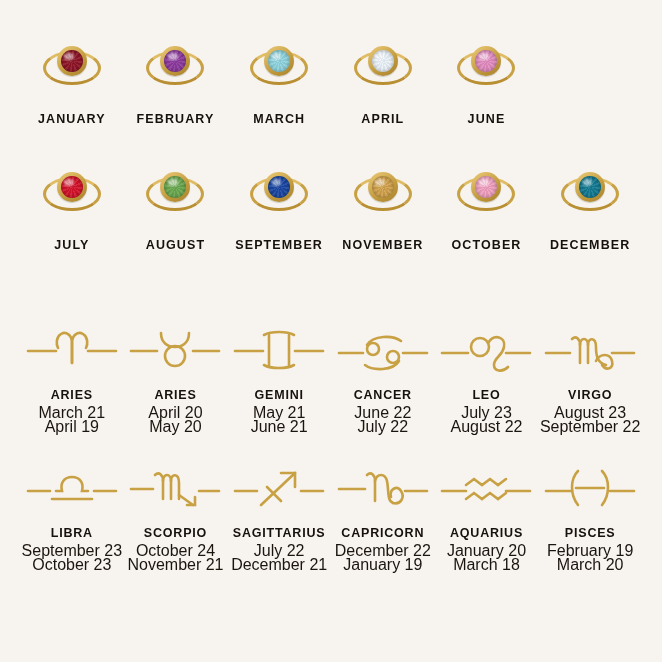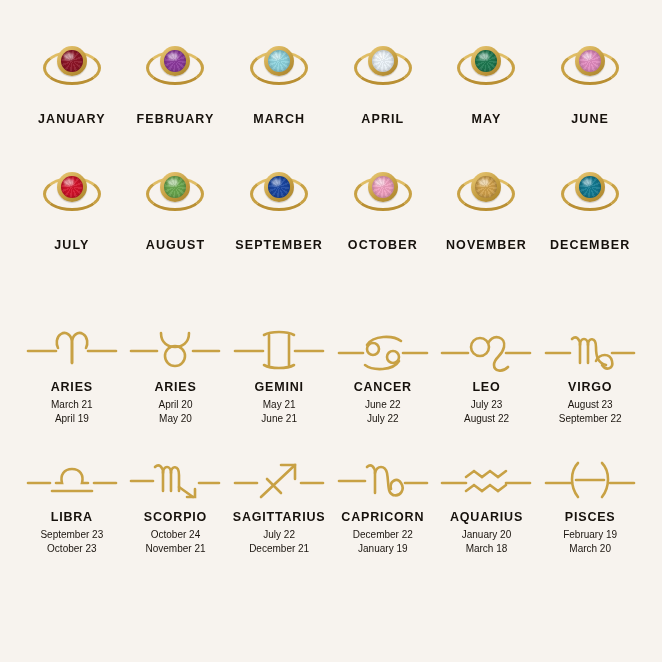--- a/index.html
+++ b/index.html
@@ -127,28 +127,29 @@
   .z-wrap {
     width: 100px;
     height: 62px;
     position: relative;
     display: flex;
     align-items: center;
     justify-content: center;
   }
   .z-wrap svg { display: block; }
   .z-name {
+    margin-top: 8px;
     font-size: 12.5px;
     font-weight: bold;
     letter-spacing: 0.8px;
     text-align: center;
   }
   .z-dates {
     margin-top: 4px;
-    font-size: 10px;
+    font-size: 16px;
     line-height: 14px;
     text-align: center;
     color: #1b150f;
   }
   .spacer-1 { height: 22px; }
   .spacer-2 { height: 26px; }
 </style>
 </head>
 <body>
 
@@ -189,29 +190,20 @@
     <div class="cell">
       <div class="ring-wrap">
         <div class="band"></div>
         <div class="bezel">
           <div class="stone" style="background:#eaf2f8"></div>
         </div>
       </div>
       <div class="month-label">APRIL</div>
     </div>
 
-    <div class="cell">
-      <div class="ring-wrap">
-        <div class="band"></div>
-        <div class="bezel">
-          <div class="stone" style="background:#1f7a52"></div>
-        </div>
-      </div>
-      <div class="month-label">MAY</div>
-    </div>
 
     <div class="cell">
       <div class="ring-wrap">
         <div class="band"></div>
         <div class="bezel">
           <div class="stone" style="background:#e28cc0"></div>
         </div>
       </div>
       <div class="month-label">JUNE</div>
     </div>
@@ -248,34 +240,34 @@
           <div class="stone" style="background:#1a47a3"></div>
         </div>
       </div>
       <div class="month-label">SEPTEMBER</div>
     </div>
 
     <div class="cell">
       <div class="ring-wrap">
         <div class="band"></div>
         <div class="bezel">
+          <div class="stone" style="background:#d2a24c"></div>
+        </div>
+      </div>
+      <div class="month-label">NOVEMBER</div>
+    </div>
+
+    <div class="cell">
+      <div class="ring-wrap">
+        <div class="band"></div>
+        <div class="bezel">
           <div class="stone" style="background:#f0a0c0"></div>
         </div>
       </div>
       <div class="month-label">OCTOBER</div>
-    </div>
-
-    <div class="cell">
-      <div class="ring-wrap">
-        <div class="band"></div>
-        <div class="bezel">
-          <div class="stone" style="background:#d2a24c"></div>
-        </div>
-      </div>
-      <div class="month-label">NOVEMBER</div>
     </div>
 
     <div class="cell">
       <div class="ring-wrap">
         <div class="band"></div>
         <div class="bezel">
           <div class="stone" style="background:#127a92"></div>
         </div>
       </div>
       <div class="month-label">DECEMBER</div>

